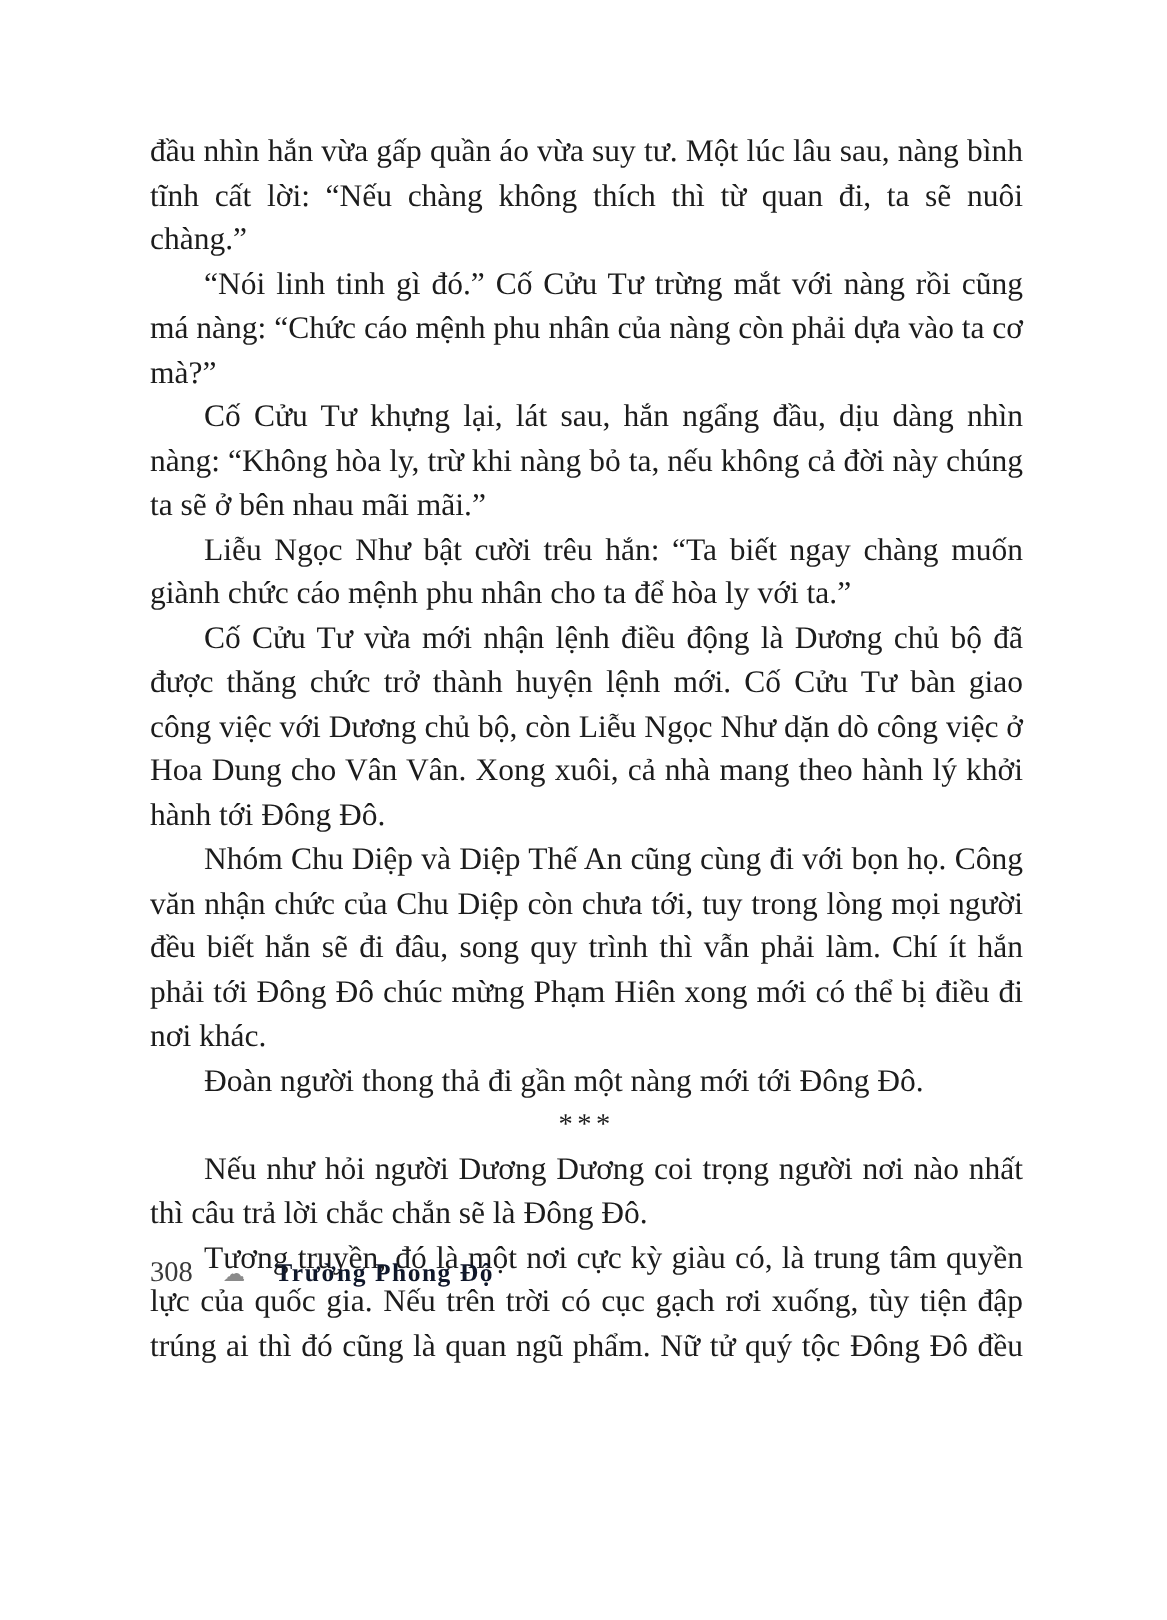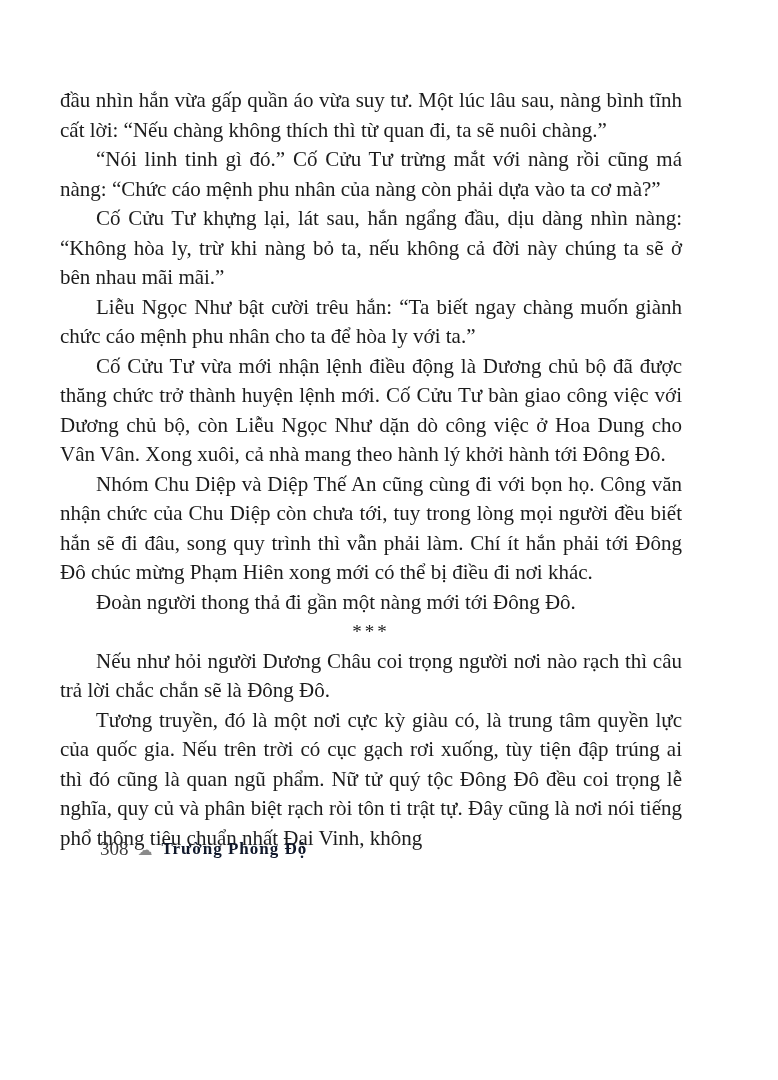--- a/index.html
+++ b/index.html
@@ -6,21 +6,21 @@
     margin: 0;
     padding: 0;
     background: #ffffff;
   }
   .page {
     position: relative;
     width: 778px;
     height: 916px;
     background: #ffffff;
     box-sizing: border-box;
-    padding: 86px 96px 0 60px;
+    padding: 86px 96px 0 100px;
     font-family: "Liberation Serif", serif;
     color: #1c1c1c;
     overflow: hidden;
   }
   .body-text p {
     margin: 0;
     font-size: 21px;
     line-height: 29.5px;
     text-align: justify;
   }
@@ -33,21 +33,21 @@
     text-align: center;
     letter-spacing: 3px;
     color: #1c1c1c;
   }
   .footer {
     position: absolute;
     left: 100px;
     bottom: 56px;
     display: flex;
     align-items: center;
-    gap: 9px;
+    gap: 20px;
     font-family: Liberation Serif, serif;
   }
   .footer .page-number {
     font-size: 19px;
     color: #3a3a3a;
   }
   .footer .ornament {
     font-size: 15px;
     color: #8a8a8a;
     line-height: 1;
@@ -69,21 +69,21 @@
     <p>đầu nhìn hắn vừa gấp quần áo vừa suy tư. Một lúc lâu sau, nàng bình tĩnh cất lời: “Nếu chàng không thích thì từ quan đi, ta sẽ nuôi chàng.”</p>
     <p class="indent">“Nói linh tinh gì đó.” Cố Cửu Tư trừng mắt với nàng rồi cũng má nàng: “Chức cáo mệnh phu nhân của nàng còn phải dựa vào ta cơ mà?”</p>
     <p class="indent">Cố Cửu Tư khựng lại, lát sau, hắn ngẩng đầu, dịu dàng nhìn nàng: “Không hòa ly, trừ khi nàng bỏ ta, nếu không cả đời này chúng ta sẽ ở bên nhau mãi mãi.”</p>
     <p class="indent">Liễu Ngọc Như bật cười trêu hắn: “Ta biết ngay chàng muốn giành chức cáo mệnh phu nhân cho ta để hòa ly với ta.”</p>
     <p class="indent">Cố Cửu Tư vừa mới nhận lệnh điều động là Dương chủ bộ đã được thăng chức trở thành huyện lệnh mới. Cố Cửu Tư bàn giao công việc với Dương chủ bộ, còn Liễu Ngọc Như dặn dò công việc ở Hoa Dung cho Vân Vân. Xong xuôi, cả nhà mang theo hành lý khởi hành tới Đông Đô.</p>
     <p class="indent">Nhóm Chu Diệp và Diệp Thế An cũng cùng đi với bọn họ. Công văn nhận chức của Chu Diệp còn chưa tới, tuy trong lòng mọi người đều biết hắn sẽ đi đâu, song quy trình thì vẫn phải làm. Chí ít hắn phải tới Đông Đô chúc mừng Phạm Hiên xong mới có thể bị điều đi nơi khác.</p>
     <p class="indent">Đoàn người thong thả đi gần một nàng mới tới Đông Đô.</p>
 
     <div class="separator">***</div>
 
-    <p class="indent">Nếu như hỏi người Dương Châu coi trọng người nơi nào rạch thì câu trả lời chắc chắn sẽ là Đông Đô.</p>
+    <p class="indent">Nếu như hỏi người Dương Dương coi trọng người nơi nào nhất thì câu trả lời chắc chắn sẽ là Đông Đô.</p>
     <p class="indent">Tương truyền, đó là một nơi cực kỳ giàu có, là trung tâm quyền lực của quốc gia. Nếu trên trời có cục gạch rơi xuống, tùy tiện đập trúng ai thì đó cũng là quan ngũ phẩm. Nữ tử quý tộc Đông Đô đều coi trọng lễ nghĩa, quy củ và phân biệt rạch ròi tôn ti trật tự. Đây cũng là nơi nói tiếng phổ thông tiêu chuẩn nhất Đại Vinh, không</p>
   </div>
 
   <div class="footer">
     <span class="page-number">308</span>
     <span class="ornament">☁</span>
     <span class="running-title">Trường Phong Độ</span>
   </div>
 
 </div>

